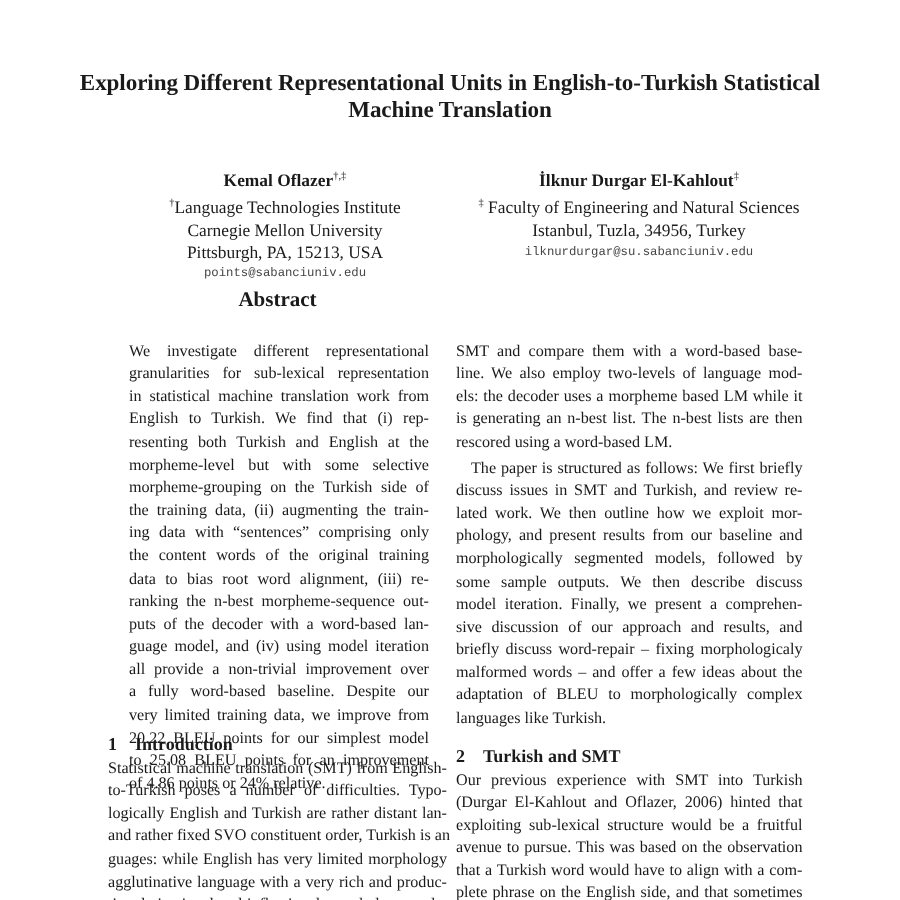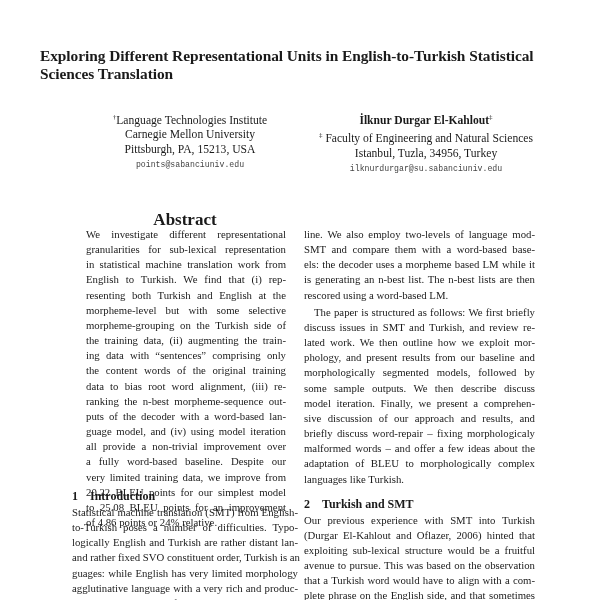--- a/index.html
+++ b/index.html
@@ -1,44 +1,45 @@
 <!DOCTYPE html>
 <html><head>
 <meta charset="utf-8">
 <style>
   html, body { margin: 0; padding: 0; background: #ffffff; }
   body { width: 600px; height: 600px; overflow: hidden; position: relative;
          font-family: "Liberation Serif", "DejaVu Serif", serif; color: #1a1a1a; }
-  .title { position: absolute; left: 40px; width: 520px; top: 47px; 
+  .title { position: absolute; left: 40px; width: 520px; top: 47px; text-align: center;
            font-weight: bold; font-size: 15.4px; line-height: 17.5px; letter-spacing: -0.05px; }
   .author { position: absolute; top: 110px; text-align: center; font-size: 11.6px; line-height: 14.6px; }
   .author.a1 { left: 80px; width: 220px; }
   .author.a2 { left: 296px; width: 260px; }
   .author .name { font-weight: bold; }
   .author sup { font-size: 7px; font-weight: normal; }
   .author .email { font-family: "Liberation Mono", "DejaVu Sans Mono", monospace; font-size: 8.2px; color: #444; }
   .col { position: absolute; width: 226px; font-size: 10.75px; line-height: 15.15px; text-align: justify; }
   .col-left { left: 72px; }
   .col-right { left: 304px; width: 231px; }
-  .abs-head { position: absolute; left: 72px; width: 226px; top: 210px; text-align: center; font-weight: bold; font-size: 17px; }
+  .abs-head { position: absolute; left: 72px; width: 226px; top: 193px; text-align: center; font-weight: bold; font-size: 14px; }
   .abstract { position: absolute; left: 86px; width: 200px; top: 227px; font-size: 10.75px; line-height: 15.15px; text-align: justify; }
   .line { display: block; white-space: nowrap; text-align: justify; text-align-last: justify; }
   .line.last { text-align-last: left; }
   .sec-head { font-weight: bold; font-size: 12px; margin: 0; height: 18px; line-height: 18px; }
   .sec-head .num { display: inline-block; width: 18px; }
 </style>
 </head>
 <body>
 
 <div class="title">
   <div>Exploring Different Representational Units in English-to-Turkish Statistical</div>
-  <div>Sciences Translation</div>
+  <div>Machine Translation</div>
 </div>
 
 <div class="author a1">
+  <div><span class="name">Kemal Oflazer</span><sup>†,‡</sup></div>
   <div><sup>†</sup><span>Language Technologies Institute</span></div>
   <div>Carnegie Mellon University</div>
   <div>Pittsburgh, PA, 15213, USA</div>
   <div class="email">points@sabanciuniv.edu</div>
 </div>
 
 <div class="author a2">
   <div><span class="name">İlknur Durgar El-Kahlout</span><sup>‡</sup></div>
   <div><sup>‡</sup> <span>Faculty of Engineering and Natural Sciences</span></div>
   <div>Istanbul, Tuzla, 34956, Turkey</div>
@@ -77,22 +78,22 @@
       <span class="line">logically English and Turkish are rather distant lan-</span>
       <span class="line">and rather fixed SVO constituent order, Turkish is an</span>
       <span class="line">guages: while English has very limited morphology</span>
       <span class="line">agglutinative language with a very rich and produc-</span>
       <span class="line">tive derivational and inflectional morphology, and a</span>
     </div>
 </div>
 
 <div class="col col-right" style="top: 227px;">
   <div id="rc-p1">
+      <span class="line">SMT and compare them with a word-based base-</span>
       <span class="line">line.  We also employ two-levels of language mod-</span>
-      <span class="line">SMT and compare them with a word-based base-</span>
       <span class="line">els: the decoder uses a morpheme based LM while it</span>
       <span class="line">is generating an n-best list. The n-best lists are then</span>
       <span class="line last">rescored using a word-based LM.</span>
     </div>
   <div id="rc-p2" style="margin-top:2px;">
       <span class="line" style="padding-left: 10px;">The paper is structured as follows: We first briefly</span>
       <span class="line">discuss issues in SMT and Turkish, and review re-</span>
       <span class="line">lated work.  We then outline how we exploit mor-</span>
       <span class="line">phology, and present results from our baseline and</span>
       <span class="line">morphologically segmented models, followed by</span>

